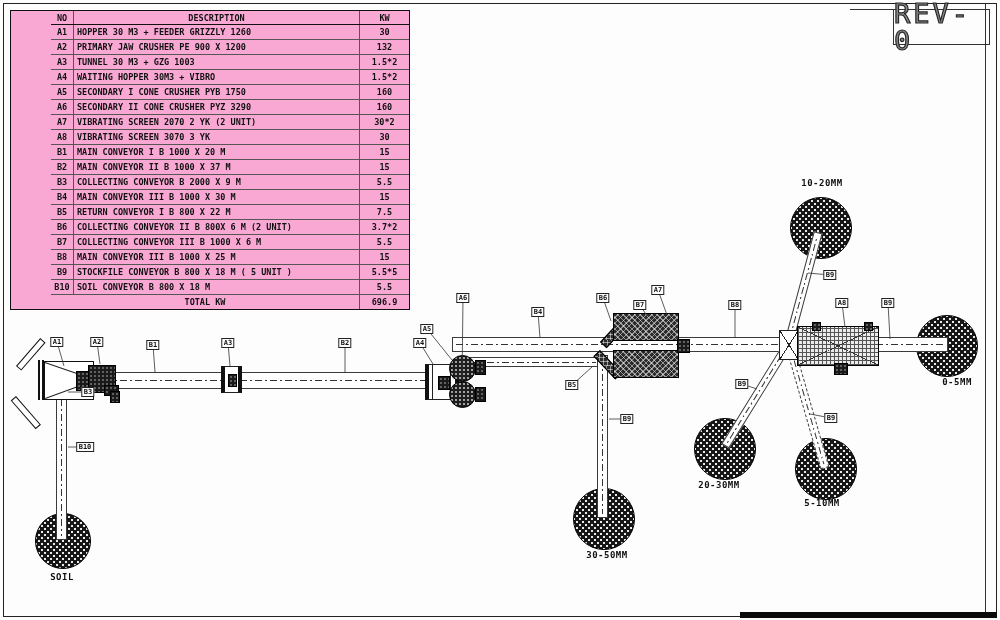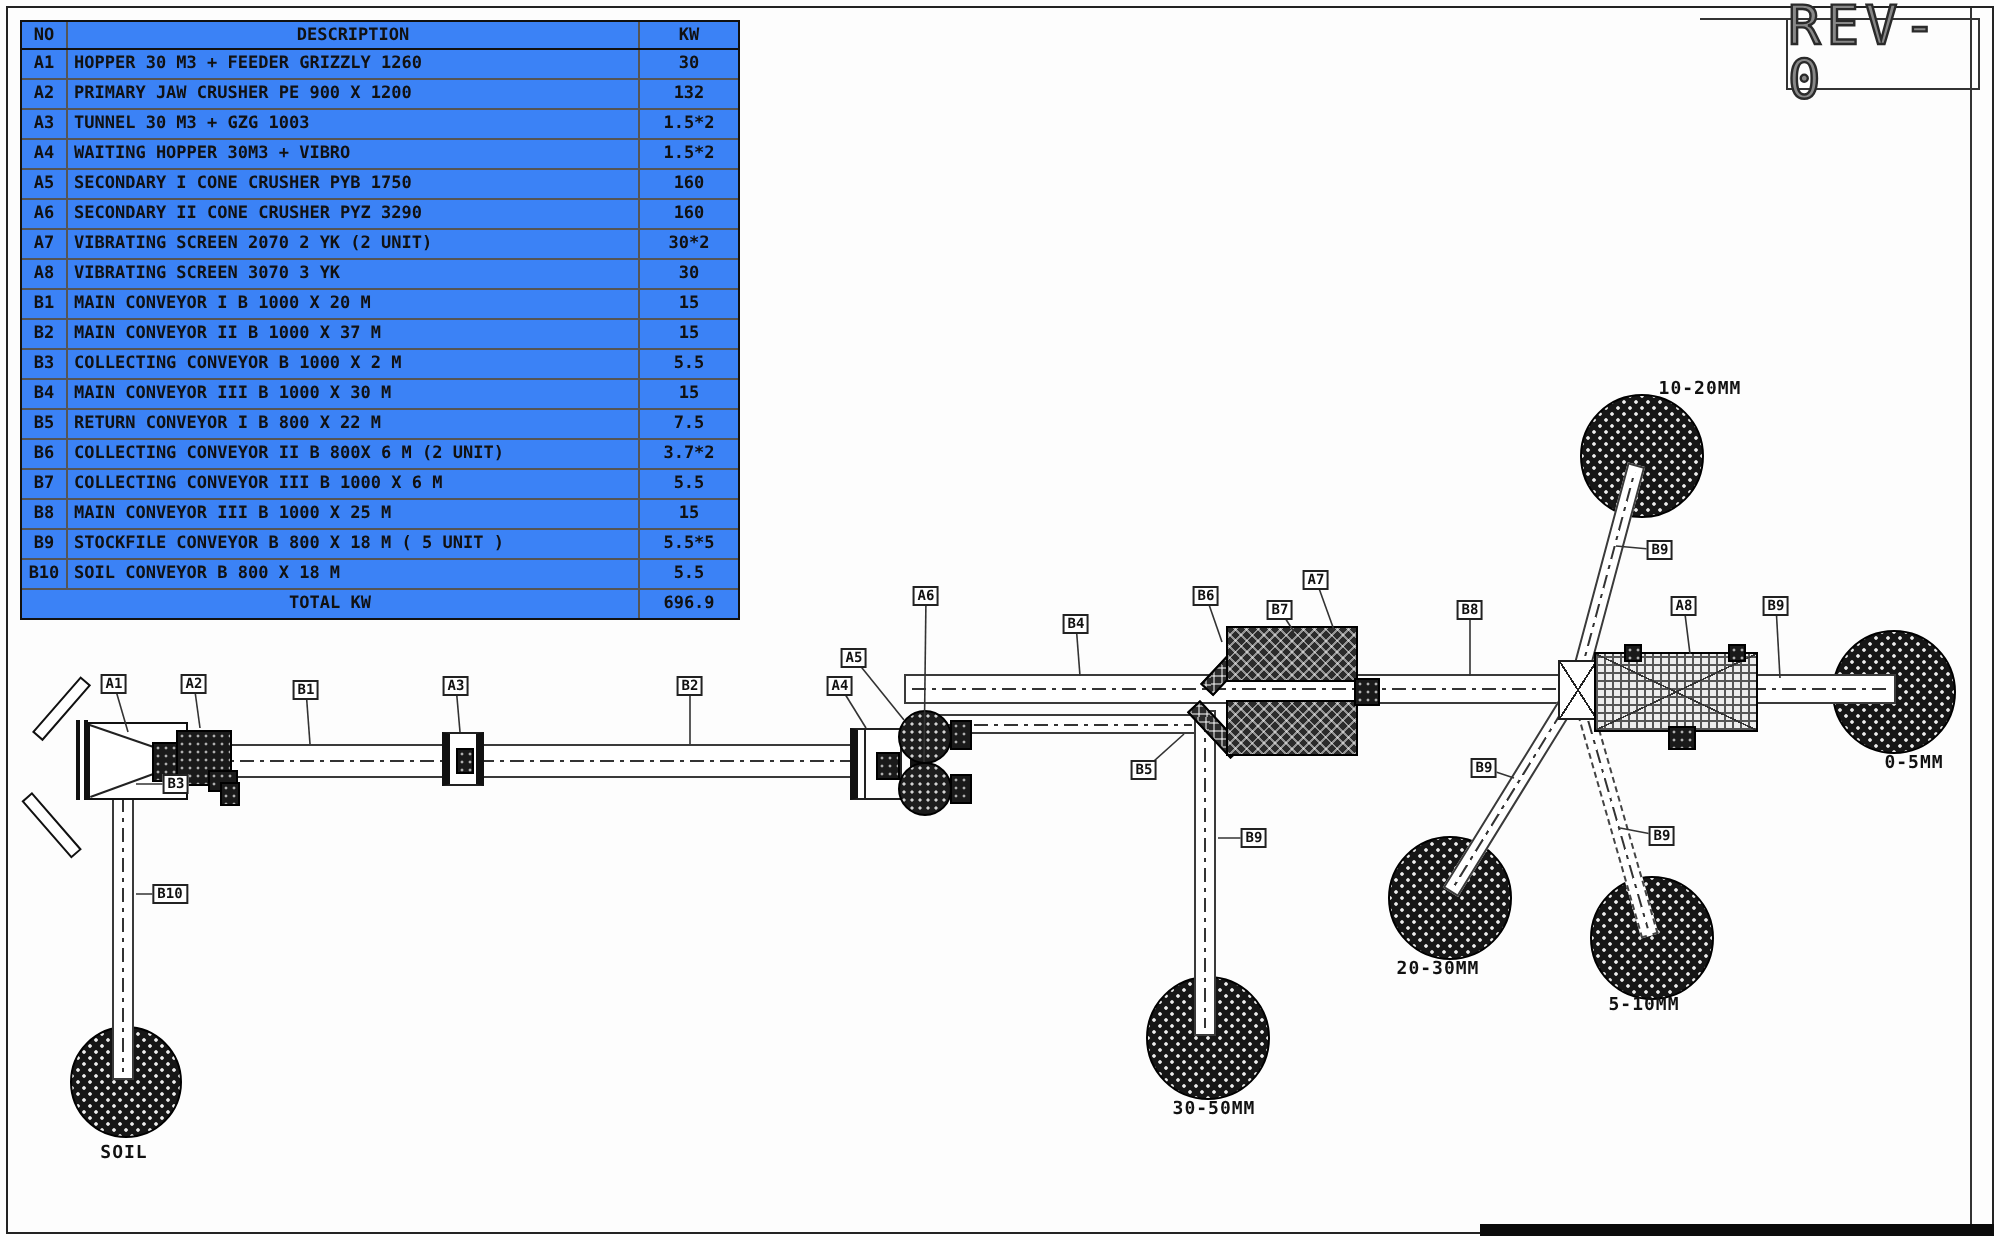--- a/index.html
+++ b/index.html
@@ -7,22 +7,22 @@
         font-family:"DejaVu Sans Mono",monospace;color:#111;}
   .frame{position:absolute;left:3px;top:3px;right:3px;bottom:3px;border:1.5px solid #222;}
   .frame-right-line{position:absolute;left:985px;top:4px;width:1px;height:610px;background:#333;}
   .frame-bottom-bar{position:absolute;left:740px;top:612px;width:257px;height:6px;background:#0a0a0a;}
   .rev-box{position:absolute;left:893px;top:9px;width:95px;height:34px;border:1.5px solid #333;
            display:flex;align-items:center;justify-content:center;}
   .rev-text{font-size:27px;letter-spacing:3px;color:#888;-webkit-text-stroke:1.2px #2a2a2a;line-height:1;}
   .rev-lead{position:absolute;left:850px;top:9px;width:43px;height:1px;background:#333;}
 
   
-  .tbl{position:absolute;left:10px;top:10px;width:358px;border:1.5px solid #111;background:#3b82f6;
-       font-size:8.5px;font-weight:700;letter-spacing:0;}
+  .tbl{position:absolute;left:10px;top:10px;width:358px;border:1.5px solid #111;background:#f9a8d4;
+       font-size:8.5px;font-weight:700;letter-spacing:0;padding-left:40px;}
   .tr{display:flex;height:14px;border-bottom:1px solid #555;align-items:center;}
   .tr.hdr{height:13px;border-bottom:1px solid #111;}
   .tr:last-child{border-bottom:none;text-align:center;}
   .td{height:100%;display:flex;align-items:center;box-sizing:border-box;overflow:hidden;white-space:nowrap;}
   .c-no{width:23px;justify-content:center;border-right:1px solid #555;}
   .c-desc{width:286px;padding-left:3px;border-right:1px solid #555;}
   .c-kw{flex:1;justify-content:center;}
   .tr.hdr .c-desc{justify-content:center;padding-left:0;}
   .c-merge{width:309px;justify-content:center;border-right:1px solid #555;}
 
@@ -126,21 +126,21 @@
        <div class="td c-desc">MAIN CONVEYOR I B 1000 X 20 M</div>
        <div class="td c-kw">15</div>
      </div>
         <div class="tr">
        <div class="td c-no">B2</div>
        <div class="td c-desc">MAIN CONVEYOR II B 1000 X 37 M</div>
        <div class="td c-kw">15</div>
      </div>
         <div class="tr">
        <div class="td c-no">B3</div>
-       <div class="td c-desc">COLLECTING CONVEYOR B 1000 X 2 M</div>
+       <div class="td c-desc">COLLECTING CONVEYOR B 2000 X 9 M</div>
        <div class="td c-kw">5.5</div>
      </div>
         <div class="tr">
        <div class="td c-no">B4</div>
        <div class="td c-desc">MAIN CONVEYOR III B 1000 X 30 M</div>
        <div class="td c-kw">15</div>
      </div>
         <div class="tr">
        <div class="td c-no">B5</div>
        <div class="td c-desc">RETURN CONVEYOR I B 800 X 22 M</div>
@@ -174,21 +174,21 @@
         <div class="tr">
      <div class="td c-merge">TOTAL KW</div>
      <div class="td c-kw">696.9</div>
    </div>
       </div>
   </div>
 
   <div class="dia">
     <div>
         <div class="pile" style="left:790px;top:197px;width:60px;height:60px;"></div>
-     <div class="pile-label" style="left:822px;top:190px;margin-left:28px;">10-20MM</div>
+     <div class="pile-label" style="left:822px;top:178px;">10-20MM</div>
         <div class="pile" style="left:916px;top:315px;width:60px;height:60px;"></div>
      <div class="pile-label" style="left:957px;top:377px;">0-5MM</div>
         <div class="pile" style="left:694px;top:418px;width:60px;height:60px;"></div>
      <div class="pile-label" style="left:719px;top:480px;">20-30MM</div>
         <div class="pile" style="left:795px;top:438px;width:60px;height:60px;"></div>
      <div class="pile-label" style="left:822px;top:498px;">5-10MM</div>
         <div class="pile" style="left:573px;top:488px;width:60px;height:60px;"></div>
      <div class="pile-label" style="left:607px;top:550px;">30-50MM</div>
         <div class="pile" style="left:35px;top:513px;width:54px;height:54px;"></div>
      <div class="pile-label" style="left:62px;top:572px;">SOIL</div>

